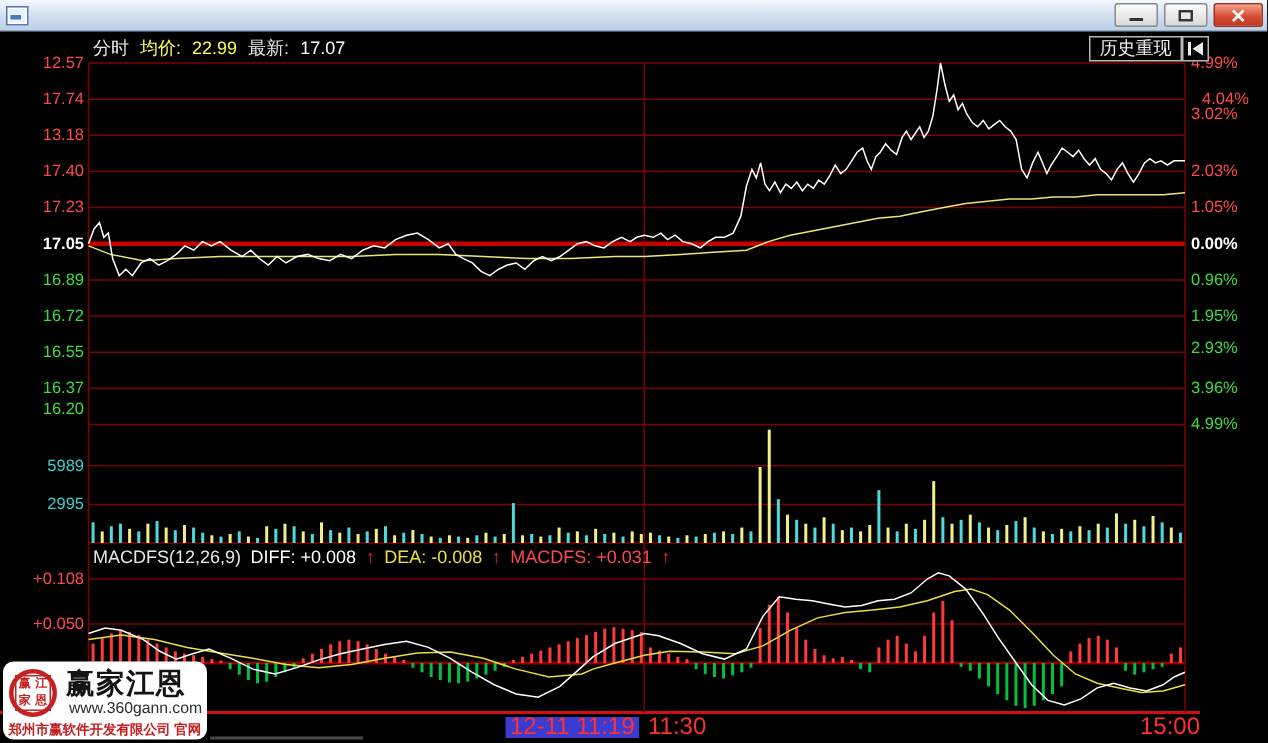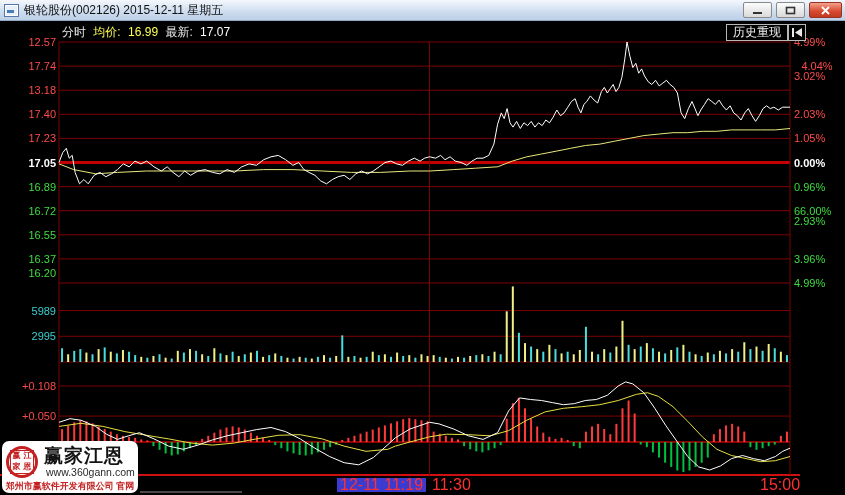--- a/index.html
+++ b/index.html
@@ -339,33 +339,32 @@
       <div class="axis-label al-right" style="left: 14px; top: 228.8px; width: 42px; color: rgb(61, 221, 61);">16.55</div>
       <div class="axis-label al-right" style="left: 14px; top: 252.9px; width: 42px; color: rgb(61, 221, 61);">16.37</div>
       <div class="axis-label al-right" style="left: 14px; top: 267px; width: 42px; color: rgb(61, 221, 61); text-align: right;">16.20</div>
       <div class="axis-label" style="left: 794px; top: 36px; width: 46px; color: rgb(255, 74, 74);">4.99%</div>
       <div class="axis-label" style="left: 794px; top: 60.1px; width: 46px; color: rgb(255, 74, 74); text-align: center;">4.04%</div>
       <div class="axis-label" style="left: 794px; top: 70px; width: 46px; color: rgb(255, 74, 74);">3.02%</div>
       <div class="axis-label" style="left: 794px; top: 108.3px; width: 46px; color: rgb(255, 74, 74);">2.03%</div>
       <div class="axis-label" style="left: 794px; top: 132.4px; width: 46px; color: rgb(255, 74, 74);">1.05%</div>
       <div class="axis-label" style="left: 794px; top: 156.5px; width: 46px; color: rgb(255, 255, 255); font-weight: bold;">0.00%</div>
       <div class="axis-label" style="left: 794px; top: 180.6px; width: 46px; color: rgb(61, 221, 61);">0.96%</div>
-      <div class="axis-label" style="left: 794px; top: 204.7px; width: 46px; color: rgb(61, 221, 61);">66.00%</div>
-      <div class="axis-label" style="left: 794px; top: 215px; width: 46px; color: rgb(61, 221, 61);">2.93%</div>
+      <div class="axis-label" style="left: 794px; top: 204.7px; width: 46px; color: rgb(61, 221, 61);">1.95%</div>
+      <div class="axis-label" style="left: 794px; top: 226px; width: 46px; color: rgb(61, 221, 61);">2.93%</div>
       <div class="axis-label" style="left: 794px; top: 252.9px; width: 46px; color: rgb(61, 221, 61);">3.96%</div>
       <div class="axis-label" style="left: 794px; top: 277px; width: 46px; color: rgb(61, 221, 61);">4.99%</div>
       <div class="axis-label al-right" style="left: 14px; top: 304.573px; width: 42px; color: rgb(58, 208, 208);">5989</div>
       <div class="axis-label al-right" style="left: 14px; top: 330.282px; width: 42px; color: rgb(58, 208, 208);">2995</div>
       <div class="axis-label al-right" style="left: 14px; top: 380px; width: 42px; color: rgb(255, 74, 74);">+0.108</div>
       <div class="axis-label al-right" style="left: 14px; top: 410.074px; width: 42px; color: rgb(255, 74, 74);">+0.050</div>
     </div>
 
   <div class="titlebar">
     <span class="app-icon"></span>
-    <span class="titletext">银轮股份(002126) 2015-12-11 星期五</span>
     <span class="winbtns">
       <span class="wbtn">
         <svg width="11" height="9">
             <rect x="1" y="6" width="9" height="2" fill="#333"></rect>
           </svg>
       </span>
       <span class="wbtn">
         <svg width="11" height="9">
             <rect x="1.5" y="1.5" width="8" height="6" fill="none" stroke="#333" stroke-width="1.6"></rect>
           </svg>
@@ -374,33 +373,42 @@
         <svg width="11" height="9">
             <path d="M2 1 L9 8 M9 1 L2 8" stroke="#fff" stroke-width="1.8"></path>
           </svg>
       </span>
     </span>
   </div>
 
   <div class="infobar">
     <span style="color:#e8e8e8">分时</span>
     <span style="color:#ffff55">均价:</span>
-    <span style="color:#ffff55">16.99</span>
+    <span style="color:#ffff55">22.99</span>
     <span style="color:#e8e8e8">最新:</span>
     <span style="color:#ffffff">17.07</span>
   </div>
 
   <div class="replaybox" id="replayBtn">历史重现</div>
   <div class="replaybox" id="replayIcon">
     <svg width="12" height="11" style="margin-top:2px">
       <rect x="1" y="1" width="2" height="9" fill="#e8e8e8"></rect>
       <path d="M11 1 L4 5.5 L11 10 Z" fill="#e8e8e8"></path>
     </svg>
   </div>
 
+  <div class="macdheader">
+    <span style="color:#e8e8e8">MACDFS(12,26,9)</span>
+    <span style="color:#ffffff">DIFF: +0.008</span>
+    <span style="color:#ff3030;font-weight:bold">↑</span>
+    <span style="color:#e8e040">DEA: -0.008</span>
+    <span style="color:#ff3030;font-weight:bold">↑</span>
+    <span style="color:#ff4a4a">MACDFS: +0.031</span>
+    <span style="color:#ff3030;font-weight:bold">↑</span>
+  </div>
 
   <div class="time-label time-chip" style="left:337px;color:#ff3030">12-11 11:19</div>
   <div class="time-label" style="left:432px;color:#ff3030">11:30</div>
   <div class="time-label" style="left:760px;width:40px;text-align:right;color:#ff3030">15:00</div>
 
   <div class="logo">
     <span class="seal">
       <span class="seal-grid">
         <i>赢</i>
           <i>江</i>

